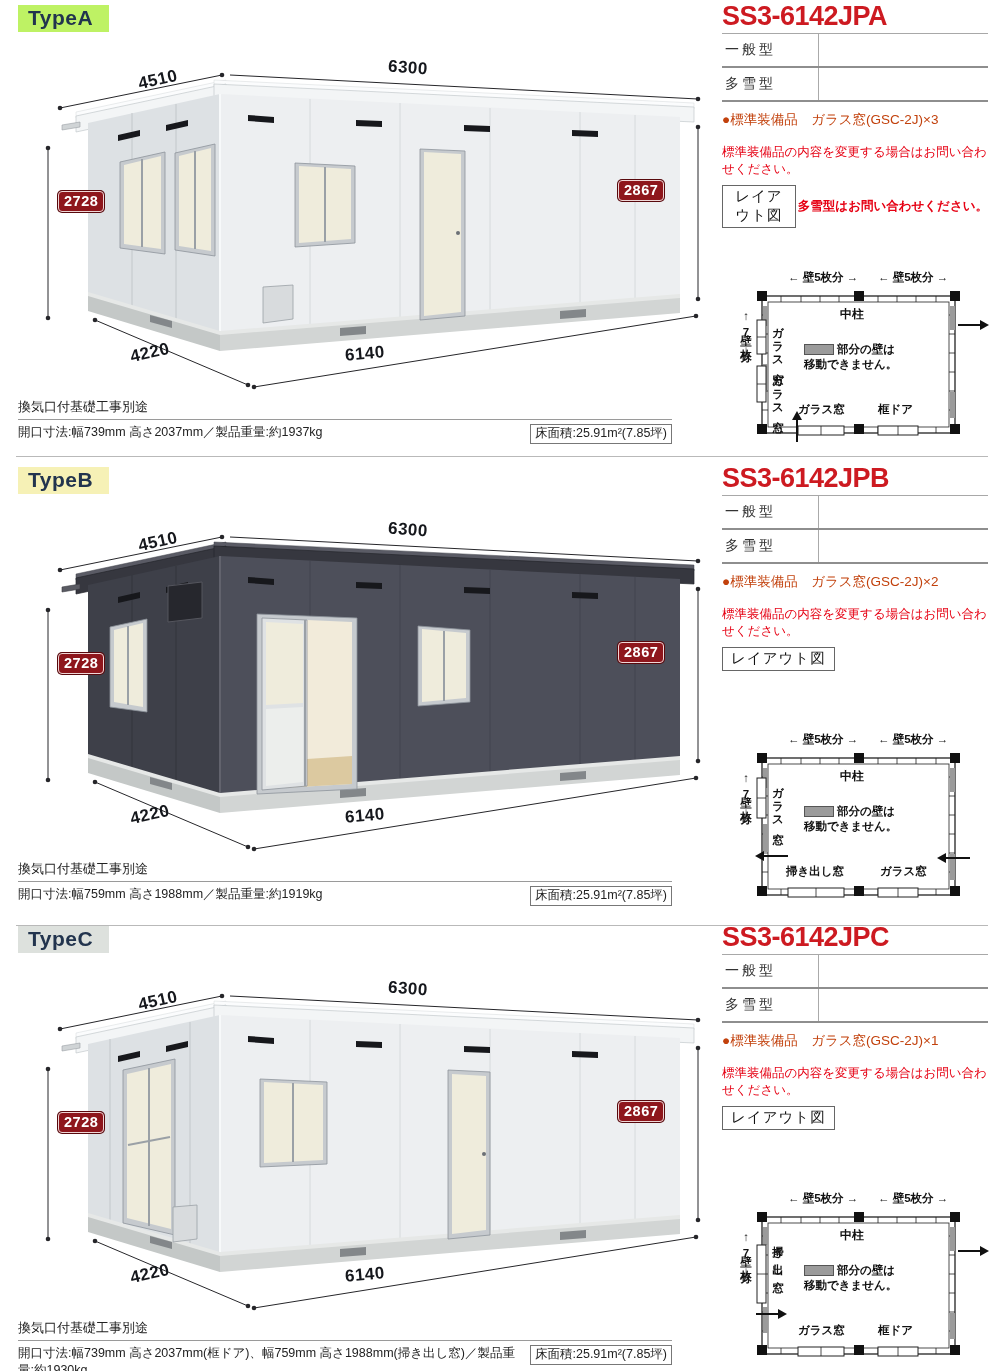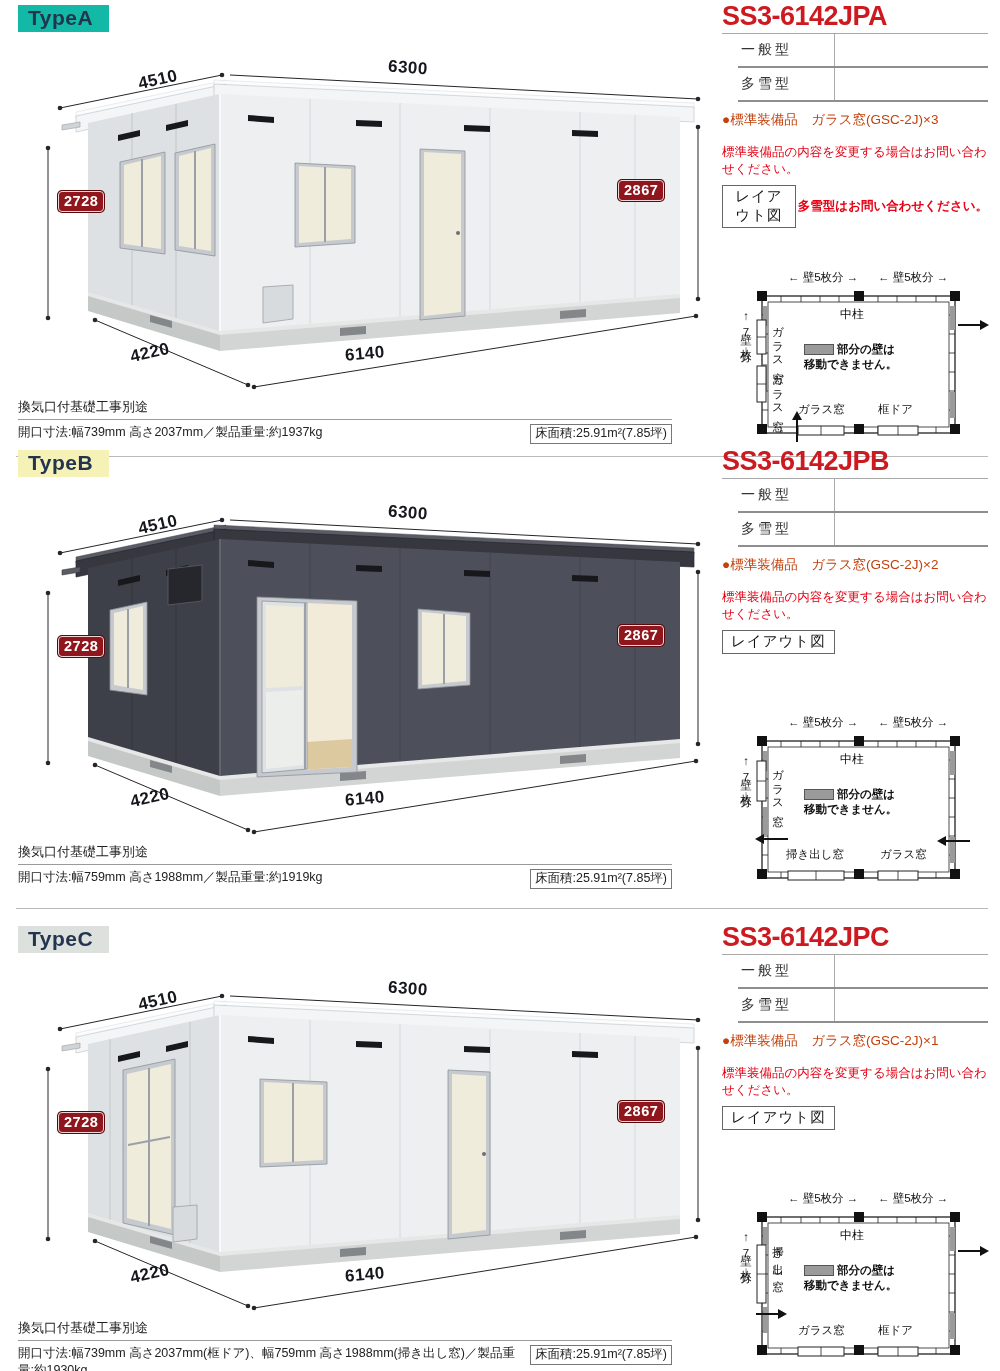--- a/index.html
+++ b/index.html
@@ -3,21 +3,21 @@
 <meta charset="utf-8">
 <style>
   html,body{margin:0;padding:0;}
   body{
     width:1000px;height:1371px;position:relative;background:#ffffff;
     font-family:"Liberation Sans","DejaVu Sans",sans-serif;color:#1c1c1c;
     overflow:hidden;
   }
   .section{position:absolute;left:0;width:1000px;}
   #secA{top:0;height:457px;}
-  #secB{top:445px;height:464px;}
+  #secB{top:462px;height:464px;}
   #secC{top:921px;height:450px;}
   .sep{position:absolute;bottom:0;left:16px;width:972px;height:1px;background:#b9b9b9;}
 
   .type-label{
     position:absolute;top:5px;left:18px;font-size:21px;font-weight:bold;
     color:#22344e;padding:1px 16px 2px 10px;letter-spacing:.5px;
   }
 
   
   .figure{position:absolute;left:0;top:28px;width:712px;height:372px;}
@@ -70,51 +70,51 @@
   .notes{position:absolute;left:18px;top:398px;width:654px;}
   .notes .n1{font-size:13px;color:#222;}
   .notes .rule{height:1px;background:#9a9a9a;margin:3px 0 4px 0;}
   .spec-row{display:flex;justify-content:space-between;align-items:flex-start;}
   .spec-row .spec{font-size:12.5px;color:#222;padding-right:6px;}
   .floor-box{border:1px solid #777;padding:0 4px 1px 4px;font-size:12.5px;white-space:nowrap;color:#222;}
 
   
   .rcol{position:absolute;left:722px;top:2px;width:266px;}
   .pcode{margin:0;font-size:27px;font-weight:bold;color:#cd1a21;letter-spacing:-.5px;line-height:1.05;border-bottom:1px solid #a8a8a8;padding-bottom:3px;}
-  .type-row{position:relative;height:32px;border-bottom:2px solid #8e8e8e;display:flex;align-items:center;margin-left:16px;}
+  .type-row{position:relative;height:32px;border-bottom:2px solid #8e8e8e;display:flex;align-items:center;}
   .type-row .t{font-size:14px;letter-spacing:3px;color:#333;padding-left:3px;}
   .type-row .vd{position:absolute;left:96px;top:0;bottom:0;width:1px;background:#aaaaaa;}
   .code2{margin-top:9px;}
   .equip{margin-top:9px;font-size:13.5px;color:#c2410c;}
   .warning{margin-top:15px;font-size:12.5px;line-height:1.35;color:#e60013;}
   .layout-row{margin-top:7px;display:flex;align-items:center;gap:2px;}
   .layout-btn{border:1px solid #666;background:#fff;font-size:14.5px;padding:1px 8px 2px 8px;color:#111;letter-spacing:1px;font-family:inherit;}
   .layout-note{font-size:12.5px;font-weight:bold;color:#e60013;white-space:nowrap;}
 
   
   .plan{position:absolute;left:730px;top:266px;width:262px;height:190px;}
   .plan svg{position:absolute;left:0;top:0;}
-  .plan .lab{position:absolute;font-size:11.5px;font-weight:normal;color:#111;white-space:nowrap;}
+  .plan .lab{position:absolute;font-size:11.5px;font-weight:bold;color:#111;white-space:nowrap;}
   .plan .v{writing-mode:vertical-rl;text-orientation:upright;letter-spacing:2px;}
   .plan .post{font-size:12px;}
   .plan .legend{position:absolute;left:74px;top:76px;width:118px;font-size:11.5px;font-weight:bold;line-height:1.3;color:#111;}
   .plan .swatch{display:inline-block;width:28px;height:9px;background:#9b9b9b;border:1px solid #555;margin-right:3px;vertical-align:middle;}
   .pwall{fill:none;stroke:#222;stroke-width:1.3;}
   .ptick{stroke:#222;stroke-width:.8;}
   .ppost{fill:#111;}
   .pgray{fill:#9b9b9b;}
   .pwin{fill:#ffffff;stroke:#222;stroke-width:1;}
   .parrow{stroke:#111;stroke-width:2;fill:none;}
   .phead{fill:#111;}
 </style>
 </head>
 <body>
 
 <div class="section" id="secA">
-  <div class="type-label" style="background-color: #14b8a6;">TypeA</div>
+  <div class="type-label" style="background-color: #bef264;">TypeA</div>
 
   <div class="figure">
     <svg width="712" height="372" viewBox="0 0 712 372">
       <g>
         <polygon class="sliver" points="76,84 226,52 226,58 76,90"></polygon>
         <polygon class="sliver" points="214,52 694,75 694,81 214,58"></polygon>
         <polygon class="fascia" points="76,88 226,56 226,72 76,104"></polygon>
         <polygon class="fascia" points="214,56 694,79 694,94 214,72"></polygon>
         <polygon class="pipe" points="62,97 80,94 80,99 62,102"></polygon>
       </g>

